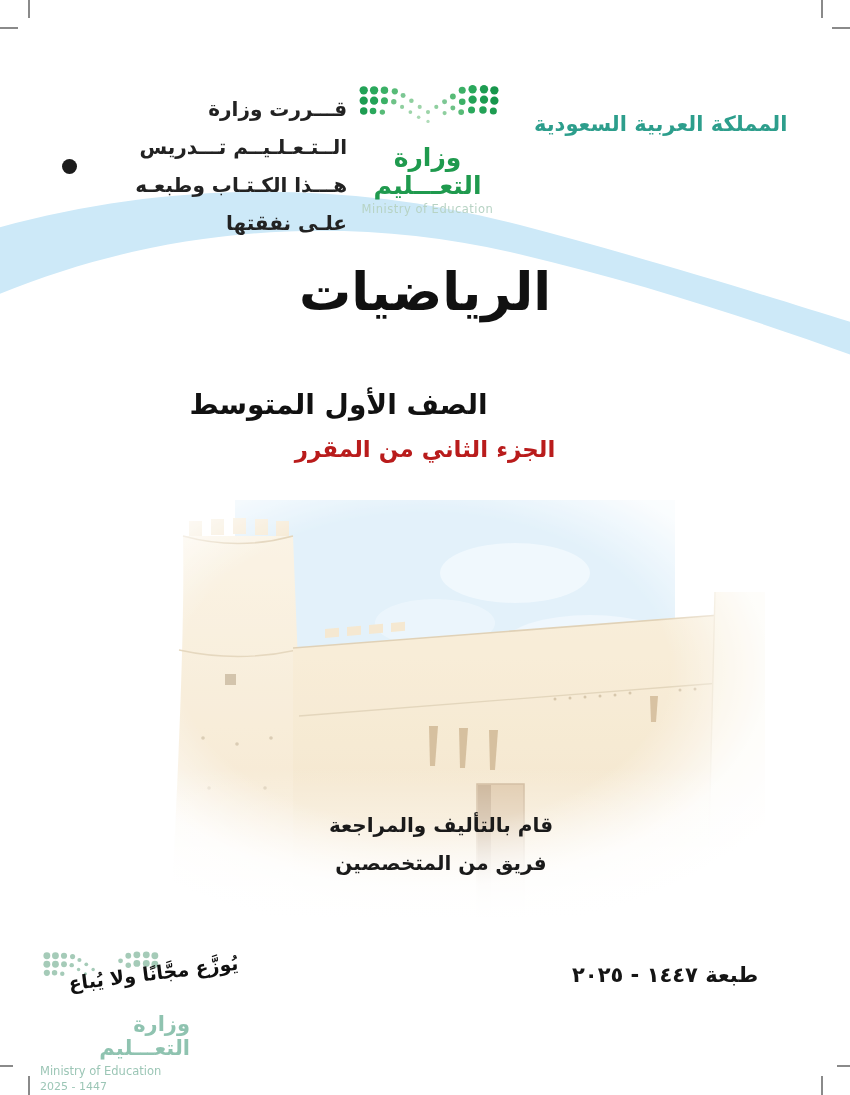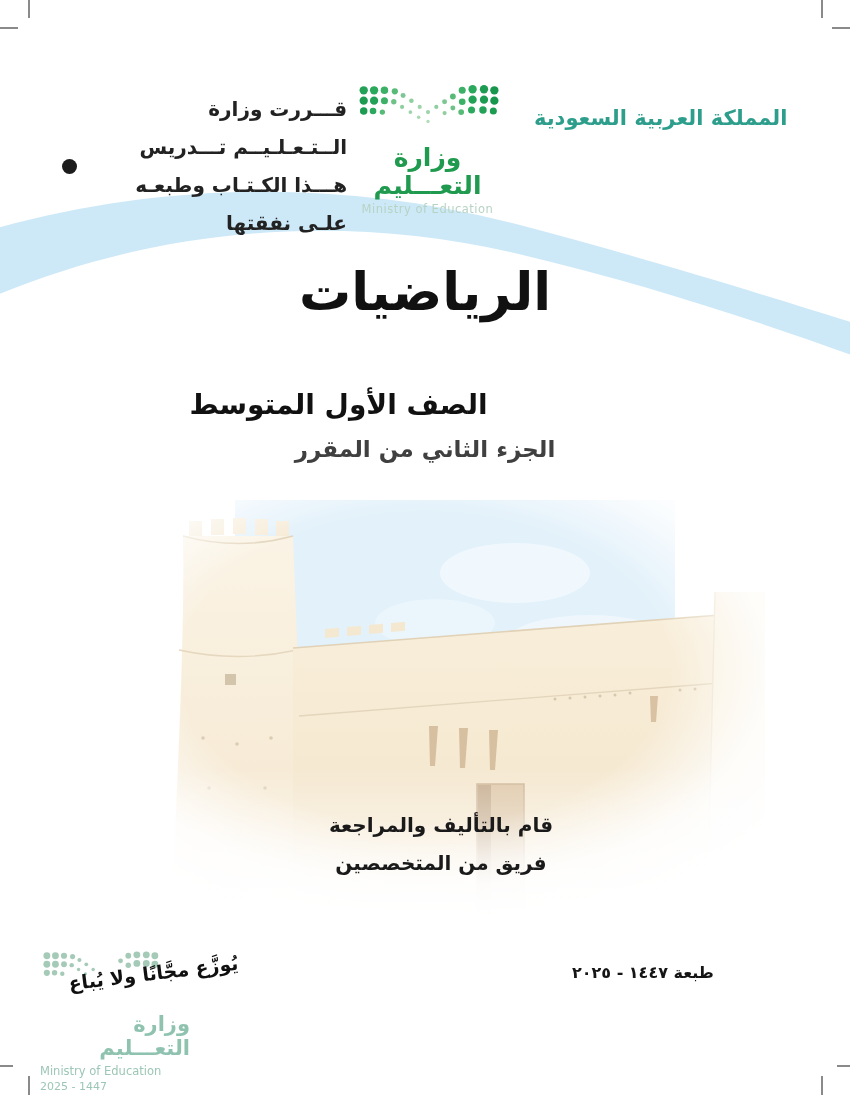--- a/index.html
+++ b/index.html
@@ -16,48 +16,48 @@
     position:absolute;top:90px;left:62px;width:285px;display:flex;align-items:center;gap:12px;
   }
   .statement .bullet{width:15px;height:15px;border-radius:50%;background:#1c1c1c;flex:0 0 auto;}
   .statement .lines{direction:rtl;text-align:right;font-weight:bold;font-size:20px;line-height:1.9;color:#222;}
   
   .moe-logo{position:absolute;top:82px;left:350px;width:155px;text-align:center;}
   .moe-logo .wordmark{direction:rtl;font-weight:bold;font-size:25px;color:#1f9a4e;line-height:1.1;margin-top:2px;letter-spacing:1px;}
   .moe-logo .latin{font-size:11.5px;color:#b7d3c4;letter-spacing:.5px;margin-top:3px;}
   
   .kingdom{
-    position:absolute;top:106px;right:36px;width:280px;direction:rtl;text-align:left;
+    position:absolute;top:112px;right:36px;width:280px;direction:rtl;text-align:left;
     font-weight:bold;font-size:21px;color:#2d9e8c;
   }
   
   .band{position:absolute;top:0;left:0;width:850px;height:420px;pointer-events:none;}
   
   .book-title{
     position:absolute;top:262px;left:0;width:850px;text-align:center;direction:rtl;
     font-weight:bold;font-size:52px;color:#111;
   }
   .grade{
     position:absolute;top:388px;left:0;width:677px;text-align:center;direction:rtl;
     font-weight:bold;font-size:28px;color:#111;
   }
   .part{
     position:absolute;top:436px;left:0;width:850px;text-align:center;direction:rtl;
-    font-weight:bold;font-size:23px;color:#404040;
+    font-weight:bold;font-size:23px;color:#b91c1c;
   }
   
   .fort{position:absolute;top:488px;left:85px;width:680px;height:430px;}
   
   .authors{position:absolute;top:814px;left:16px;width:850px;text-align:center;direction:rtl;}
   .authors .a1{font-weight:bold;font-size:20px;line-height:1.1;}
   .authors .a2{font-weight:bold;font-size:20px;margin-top:15px;}
   
   .edition{
     position:absolute;top:963px;right:38px;direction:rtl;text-align:left;width:240px;
-    font-weight:bold;font-size:16px;color:#151515;
+    font-weight:bold;font-size:21px;color:#151515;
   }
   .footer-logo{position:absolute;top:948px;left:40px;width:190px;}
   .footer-logo .dots-wrap{position:relative;width:190px;height:62px;}
   .footer-logo .free{
     position:absolute;top:14px;left:28px;direction:rtl;white-space:nowrap;
     font-weight:bold;font-size:19px;color:#101010;transform:rotate(-7deg);
   }
   .footer-logo .wordmark{direction:rtl;text-align:right;font-weight:bold;font-size:21px;color:#8fc3b0;letter-spacing:1px;margin-top:2px;width:150px;}
   .footer-logo .latin{font-size:11.5px;color:#9cc6b6;margin-top:4px;}
   .footer-logo .years{font-size:11px;color:#9cc6b6;margin-top:2px;}

